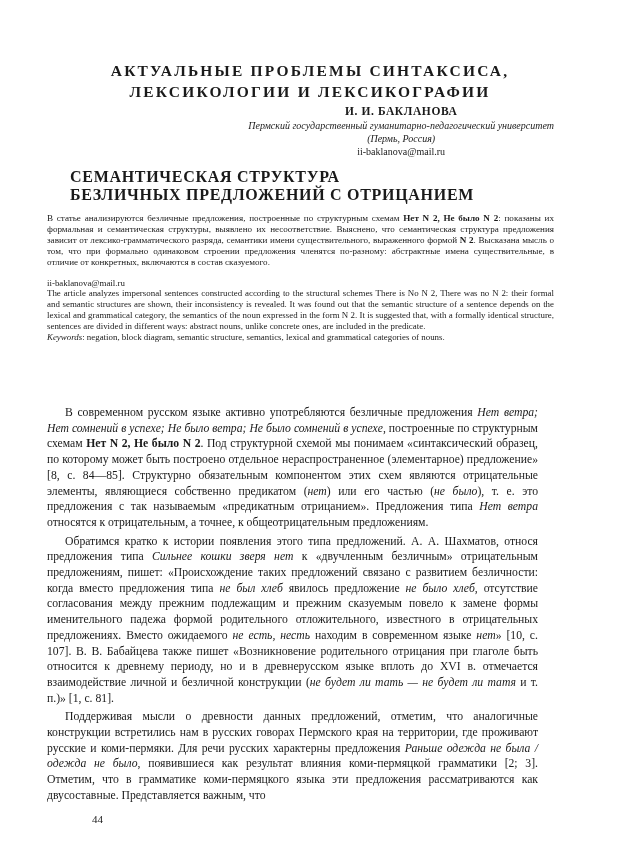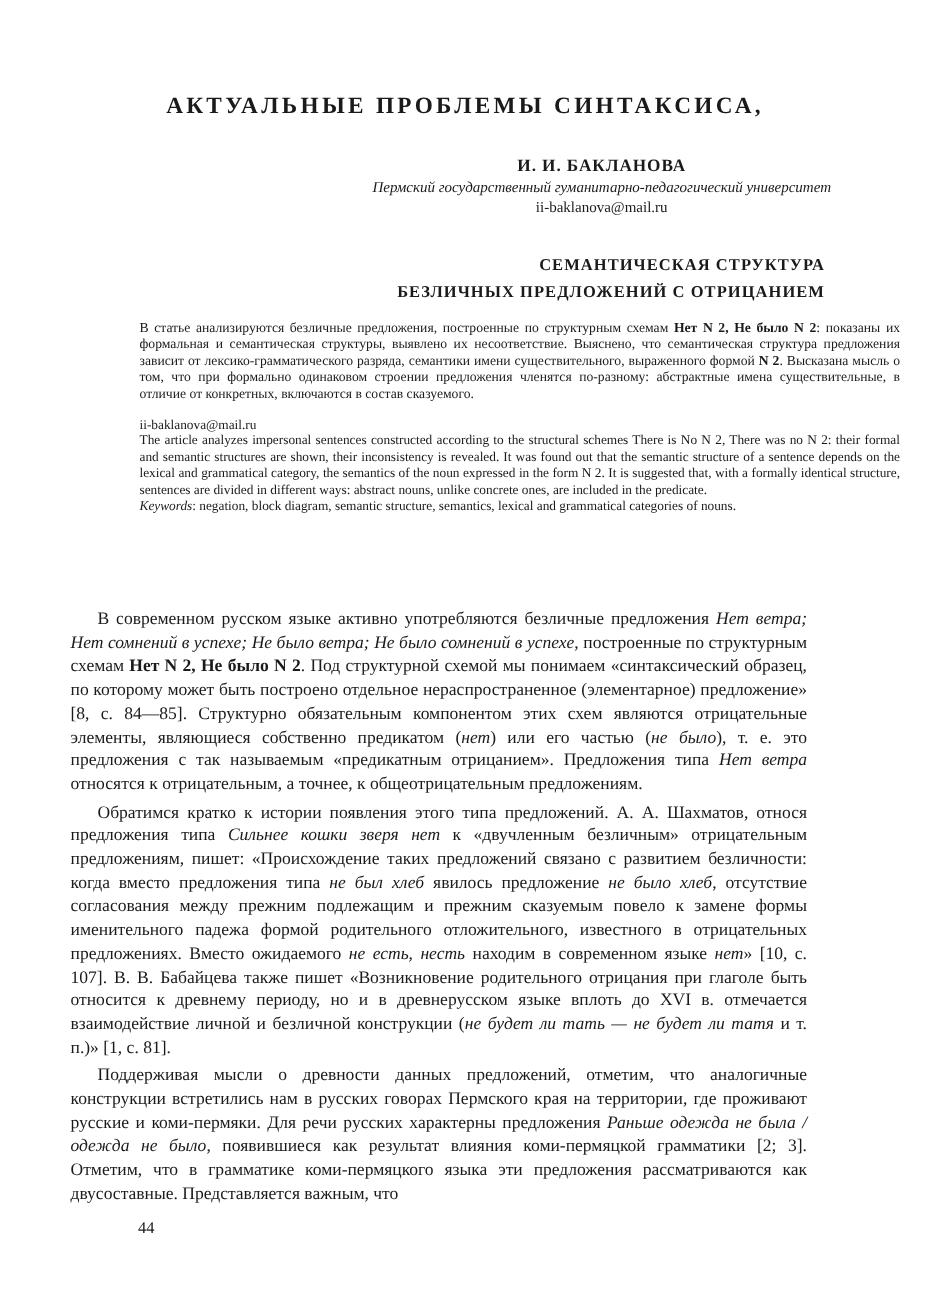--- a/index.html
+++ b/index.html
@@ -7,48 +7,50 @@
          font-family: "Liberation Serif", "DejaVu Serif", serif; }
   .page { position: absolute; left: 0; top: 0; width: 621px; height: 862px; }
 
   .section-title { position: absolute; left: 70px; width: 480px; top: 60px; text-align: center;
          font-weight: bold; font-size: 15.5px; letter-spacing: 2.2px; line-height: 21px; color: #1a1a1a; }
 
   .author-block { position: absolute; right: 67px; top: 104px; text-align: center; font-size: 10px; line-height: 13px; }
   .author-name { font-weight: bold; font-size: 11.5px; letter-spacing: 0.6px; line-height: 15px; }
   .affil { font-style: italic; }
 
-  .article-title { position: absolute; left: 70px; width: 480px; top: 168px; text-align: right;
-         font-weight: bold; font-size: 11px; letter-spacing: 0.7px; line-height: 18px; }
+  .article-title { position: absolute; left: 70px; width: 480px; top: 168px; text-align: left;
+         font-weight: bold; font-size: 16px; letter-spacing: 0.7px; line-height: 18px; }
 
-  .abstract { position: absolute; left: 47px; width: 507px; top: 213px; font-size: 9.1px; line-height: 10.9px; text-align: justify; margin-left: 46px; }
+  .abstract { position: absolute; left: 47px; width: 507px; top: 213px; font-size: 9.1px; line-height: 10.9px; text-align: justify; }
   .abstract p { margin: 0; }
   .abstract .gap { height: 10px; }
   .en { font-size: 8.9px; }
 
   .body-text { position: absolute; left: 47px; width: 507px; top: 405px; font-size: 11.7px; line-height: 15.7px; text-align: justify; }
   .body-text p { margin: 0 16px 3px 0; text-indent: 18px; }
 
   .page-number { position: absolute; left: 44px; top: 813px; font-size: 11px; margin-left: 48px; }
 
   b { font-weight: bold; }
   i { font-style: italic; }
 </style>
 </head>
 <body>
 
 <div class="page">
 
   <div class="section-title">
     <div>АКТУАЛЬНЫЕ ПРОБЛЕМЫ СИНТАКСИСА,</div>
+    <div>ЛЕКСИКОЛОГИИ И ЛЕКСИКОГРАФИИ</div>
   </div>
 
   <div class="author-block">
     <div class="author-name">И. И. БАКЛАНОВА</div>
     <div class="affil">Пермский государственный гуманитарно-педагогический университет</div>
+    <div class="affil">(Пермь, Россия)</div>
     <div>ii-baklanova@mail.ru</div>
   </div>
 
   <div class="article-title">
     <div>СЕМАНТИЧЕСКАЯ СТРУКТУРА</div>
     <div>БЕЗЛИЧНЫХ ПРЕДЛОЖЕНИЙ С ОТРИЦАНИЕМ</div>
   </div>
 
   <div class="abstract">
     <p><span>В статье анализируются безличные предложения, построенные по структурным схемам </span><b>Нет N 2, Не было N 2</b><span>: показаны их формальная и семантическая структуры, выявлено их несоответствие. Выяснено, что семантическая структура предложения зависит от лексико-грамматического разряда, семантики имени существительного, выраженного формой </span><b>N 2</b><span>. Высказана мысль о том, что при формально одинаковом строении предложения членятся по-разному: абстрактные имена существительные, в отличие от конкретных, включаются в состав сказуемого.</span></p>

